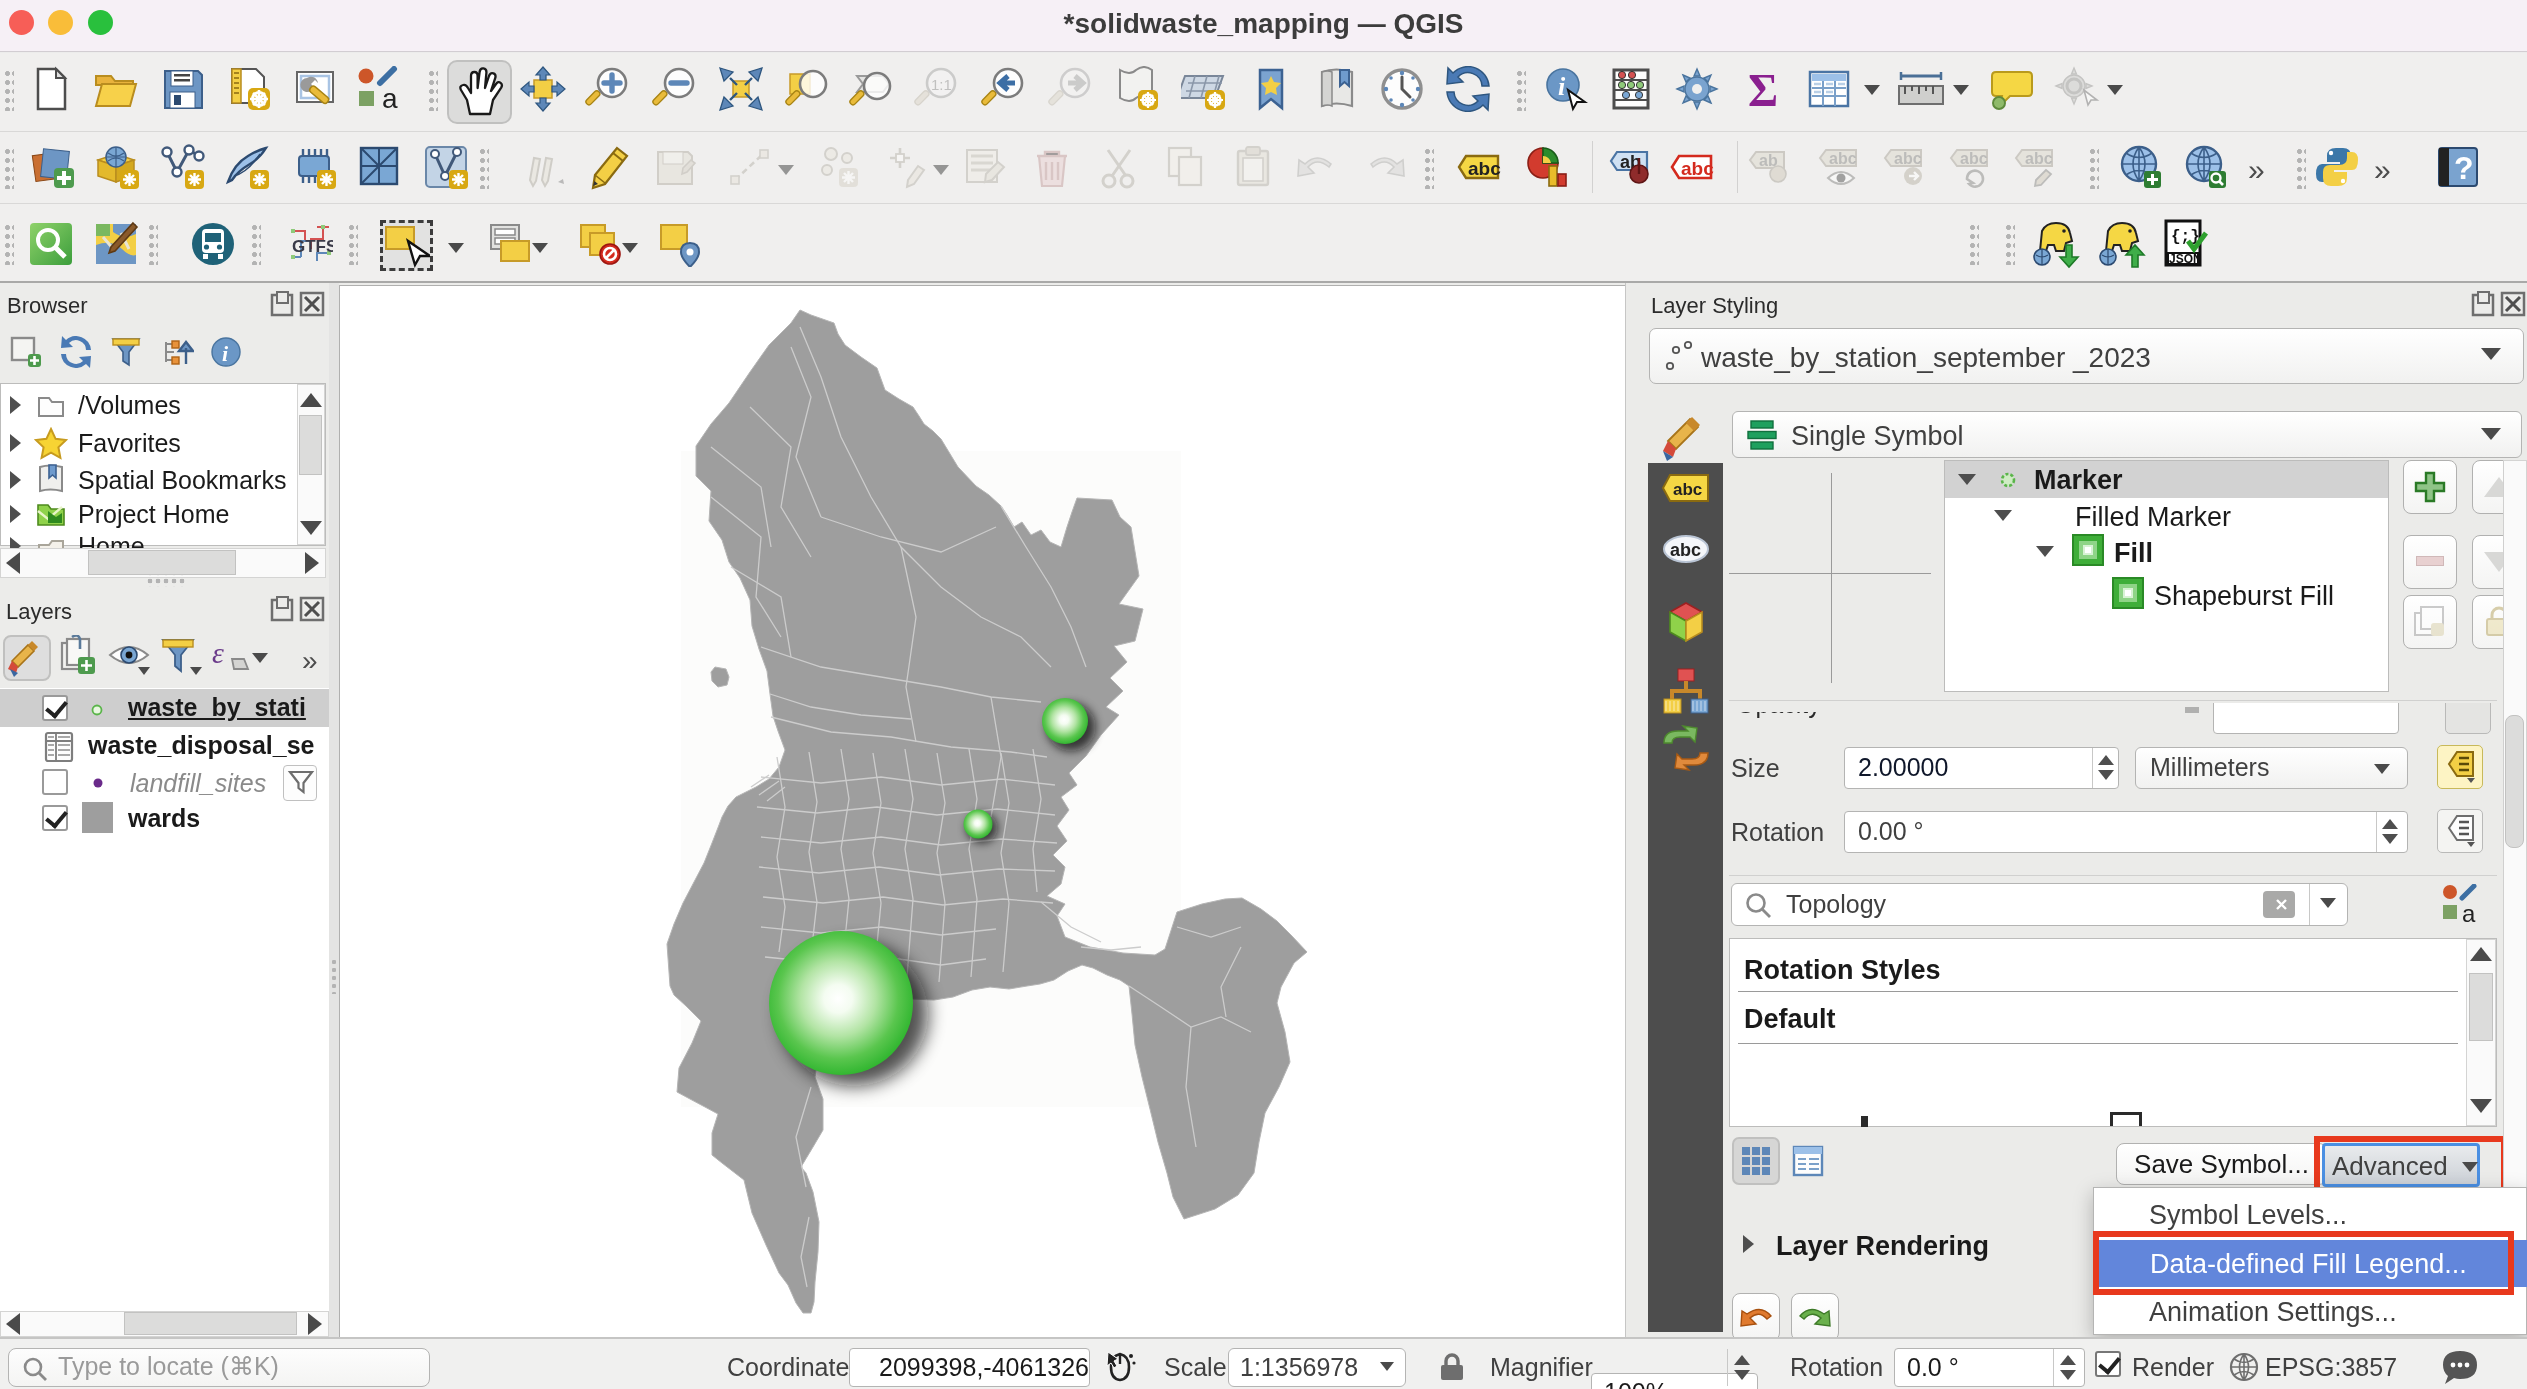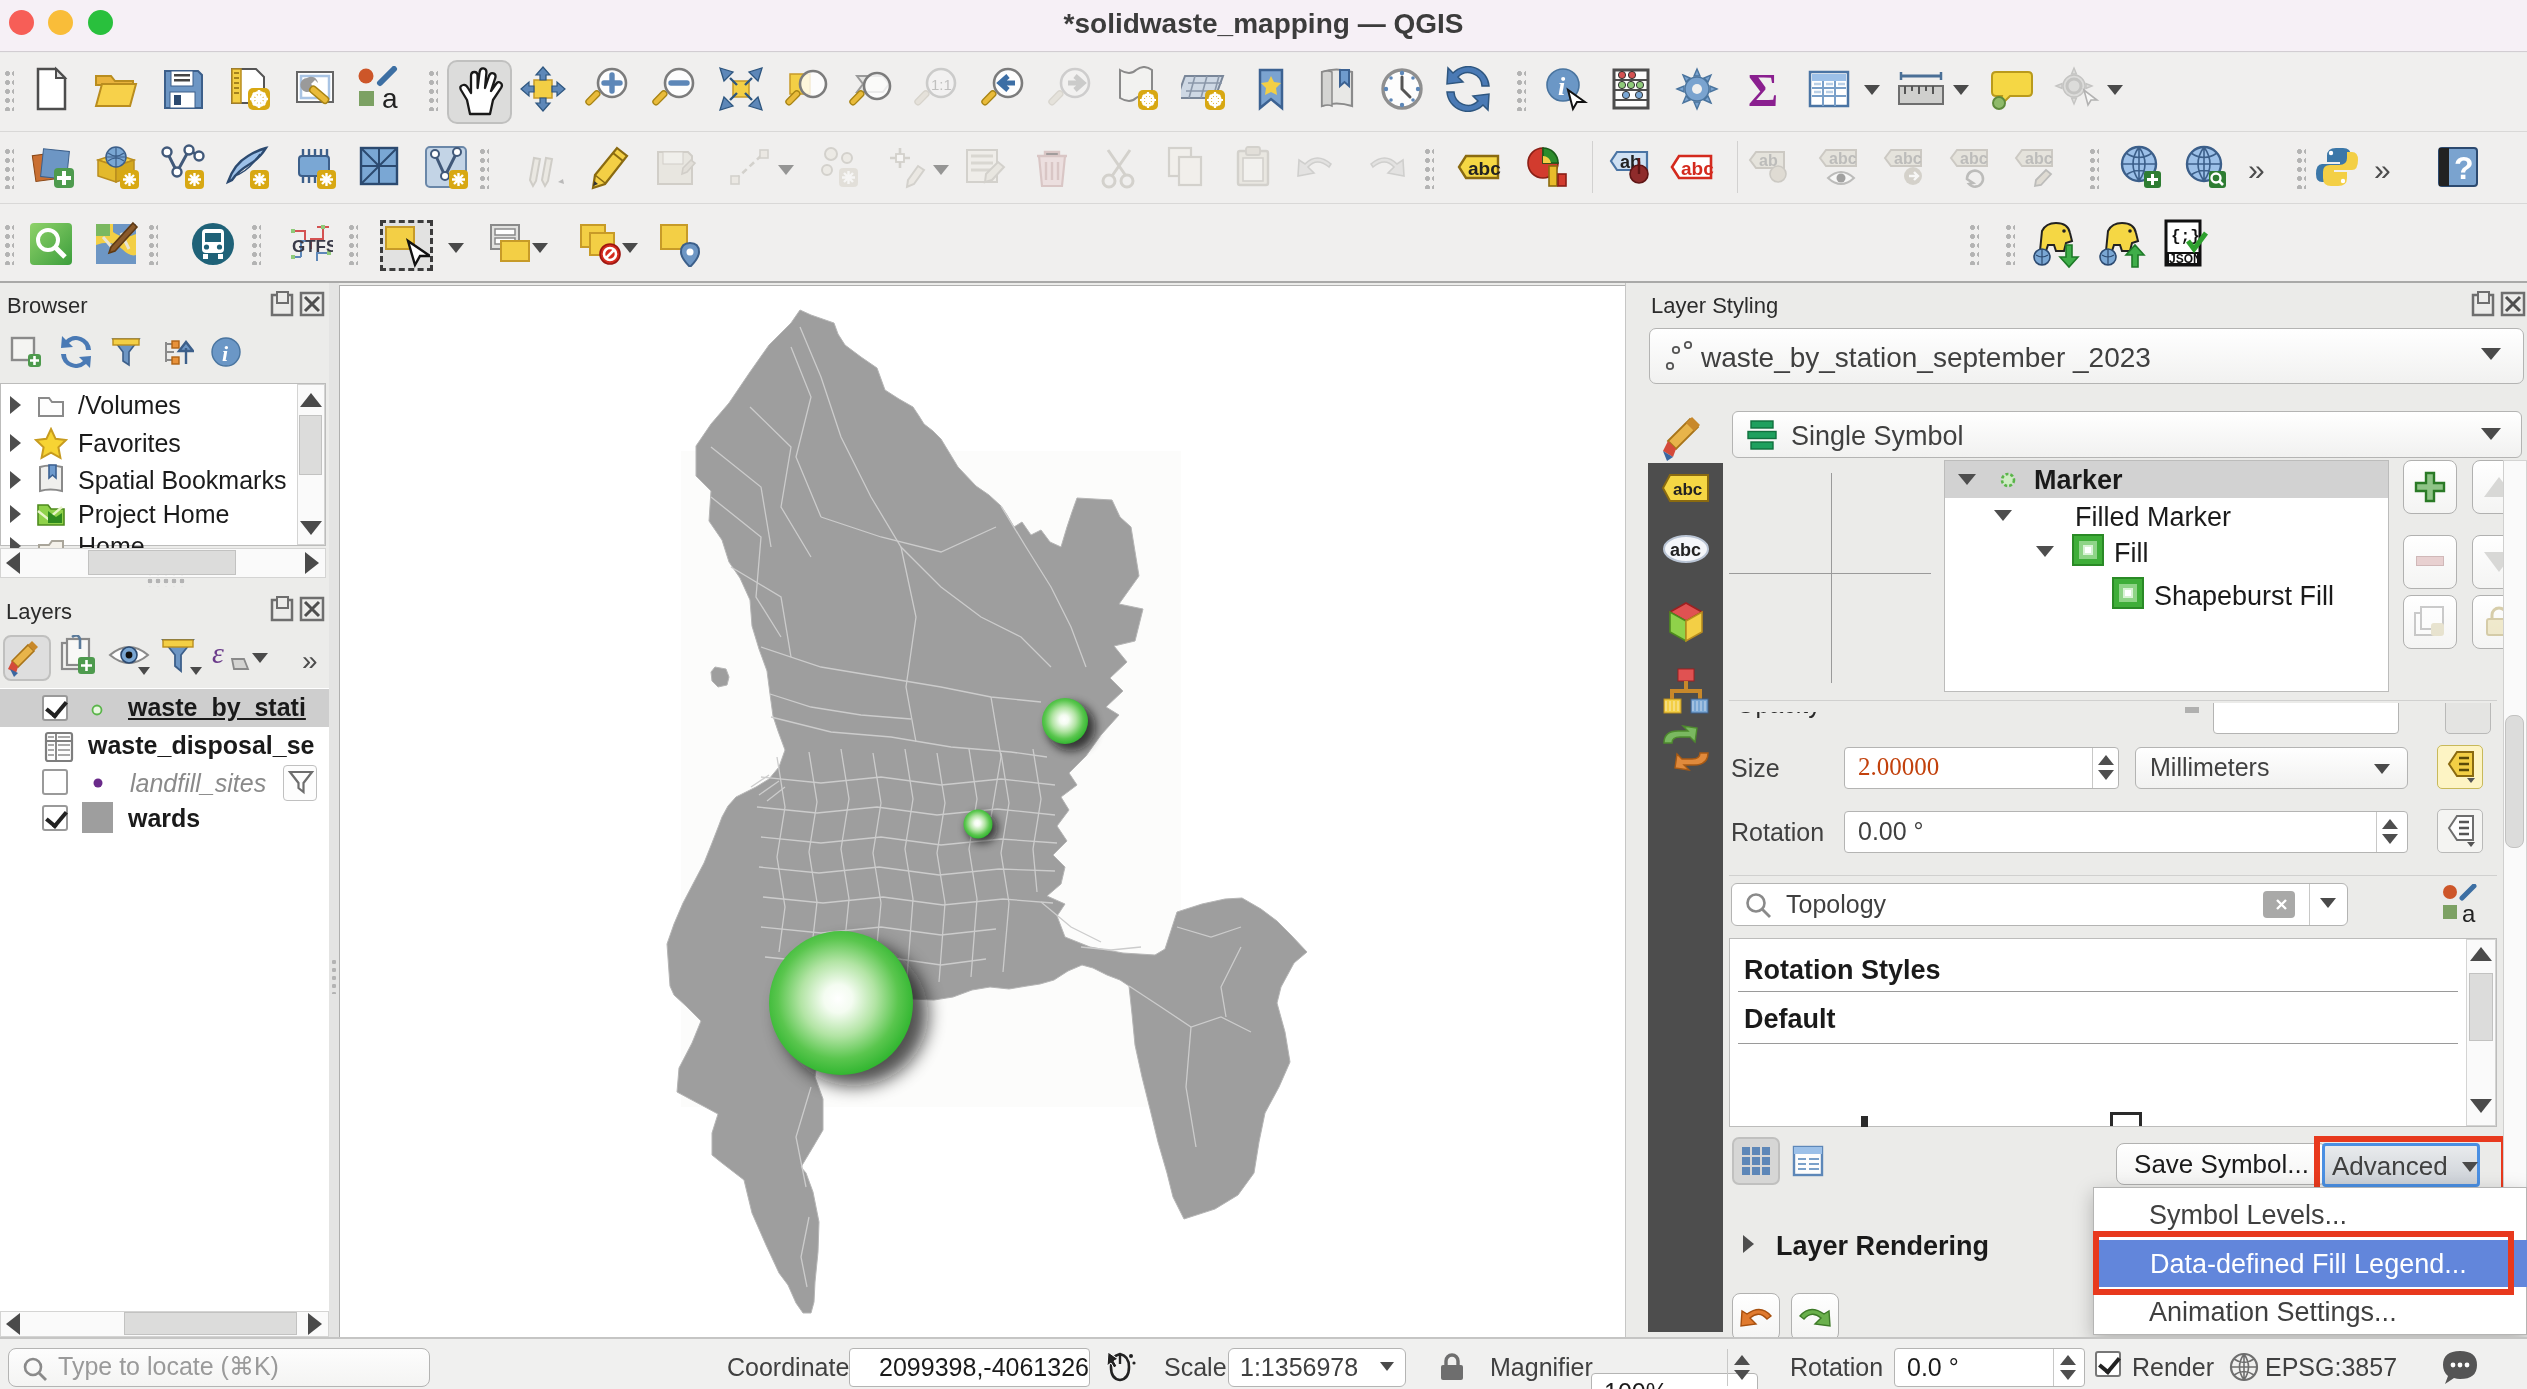--- a/index.html
+++ b/index.html
@@ -929,21 +929,21 @@
   <div class="titem" style="left:408px;top:182px;font-weight:bold;font-size:27px;">Marker</div>
   <div class="expd" style="left:368px;top:227px;"></div>
   <div class="titem" style="left:449px;top:219px;font-size:27px;">Filled Marker</div>
   <div class="expd" style="left:410px;top:263px;"></div>
   <svg class="abs" style="left:445px;top:250px;" width="34" height="34">
       <rect x="2" y="2" width="30" height="30" fill="#3fae39" stroke="#2a8a26" stroke-width="2"></rect>
       <rect x="8" y="8" width="18" height="18" fill="#8fd487"></rect>
       <rect x="12" y="12" width="10" height="10" fill="#d8f2d4"></rect>
       <rect x="14" y="14" width="6" height="6" fill="#fff"></rect>
     </svg>
-  <div class="titem" style="left:488px;top:255px;font-weight:normal;font-size:27px;">Fill</div>
+  <div class="titem" style="left:488px;top:255px;font-weight:bold;font-size:27px;">Fill</div>
   <svg class="abs" style="left:485px;top:293px;" width="34" height="34">
       <rect x="2" y="2" width="30" height="30" fill="#3fae39" stroke="#2a8a26" stroke-width="2"></rect>
       <rect x="8" y="8" width="18" height="18" fill="#8fd487"></rect>
       <rect x="12" y="12" width="10" height="10" fill="#d8f2d4"></rect>
       <rect x="14" y="14" width="6" height="6" fill="#fff"></rect>
     </svg>
   <div class="titem" style="left:528px;top:298px;font-size:27px;">Shapeburst Fill</div>
 
   <div class="btn" style="left:777px;top:177px;width:54px;height:54px;"></div>
   <svg class="abs" style="left:788px;top:188px;" width="32" height="32">
@@ -968,21 +968,21 @@
     </svg>
 
   <div class="abs" style="left:103px;top:417px;width:768px;height:1px;background:#d0d0cf;"></div>
   <div class="lbl" style="left:110px;top:407px;color:#2a2a2a;clip-path:inset(22px 0 0 0);">Opacity</div>
   <div class="abs" style="left:559px;top:424px;width:14px;height:6px;background:#b0b0af;"></div>
   <div class="input" style="left:587px;top:413px;width:186px;height:38px;clip-path:inset(7px 0 0 0);"></div>
   <div class="abs" style="left:819px;top:413px;width:46px;height:38px;background:#e4e4e2;border:1px solid #b9b9b8;border-radius:5px;clip-path:inset(7px 0 0 0);"></div>
 
   <div class="lbl" style="left:105px;top:471px;">Size</div>
   <div class="input" style="left:218px;top:464px;width:275px;height:42px;"></div>
-  <div class="lbl" style="left:232px;top:470px;color:#c2410c;font-family:Liberation Serif, serif;">2.00000</div>
+  <div class="lbl" style="left:232px;top:470px;color:#0f172a;">2.00000</div>
   <div class="abs" style="left:466px;top:465px;width:1px;height:40px;background:#c8c8c7;"></div>
   <div class="spin" style="left:468px;top:471px;"></div>
   <div class="combo" style="left:509px;top:464px;width:273px;height:42px;"></div>
   <div class="lbl" style="left:524px;top:470px;">Millimeters</div>
   <div class="darr" style="left:748px;top:481px;"></div>
   <div class="abs" style="left:811px;top:462px;width:46px;height:44px;background:#fdf4c4;border:1px solid #c8b95a;border-radius:5px;"></div>
   <svg class="abs" style="left:817px;top:467px;" width="34" height="34">
       <path d="M14 2 h16 v24 h-16 l-8-12 z" fill="#f3cf45" stroke="#8a6a10" stroke-width="2"></path>
       <path d="M16 8 h10 M16 14 h10 M16 20 h10" stroke="#5a4a08" stroke-width="2.4"></path>
       <path d="M24 28 h8 l-4 5 z" fill="#555"></path>

